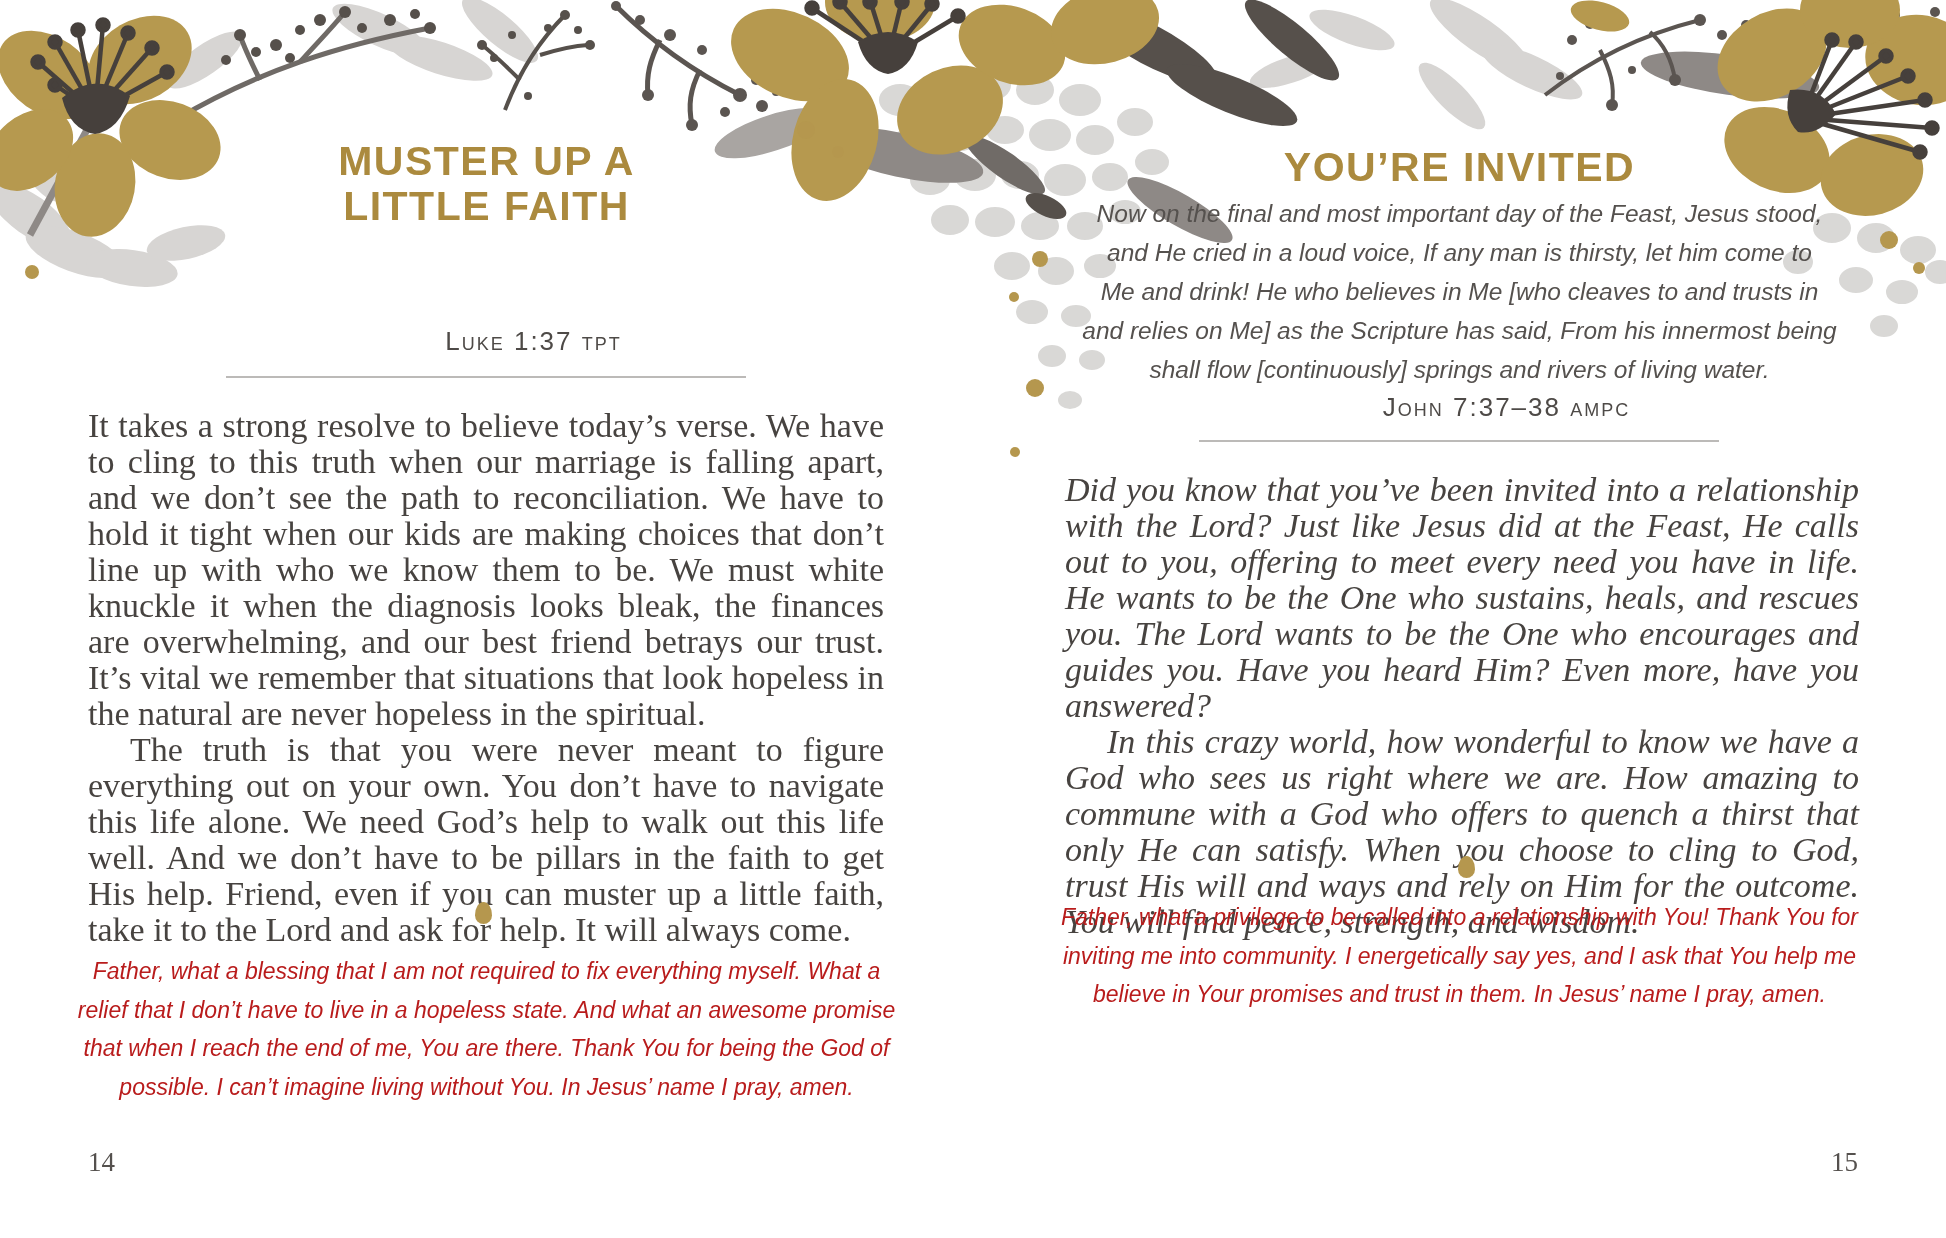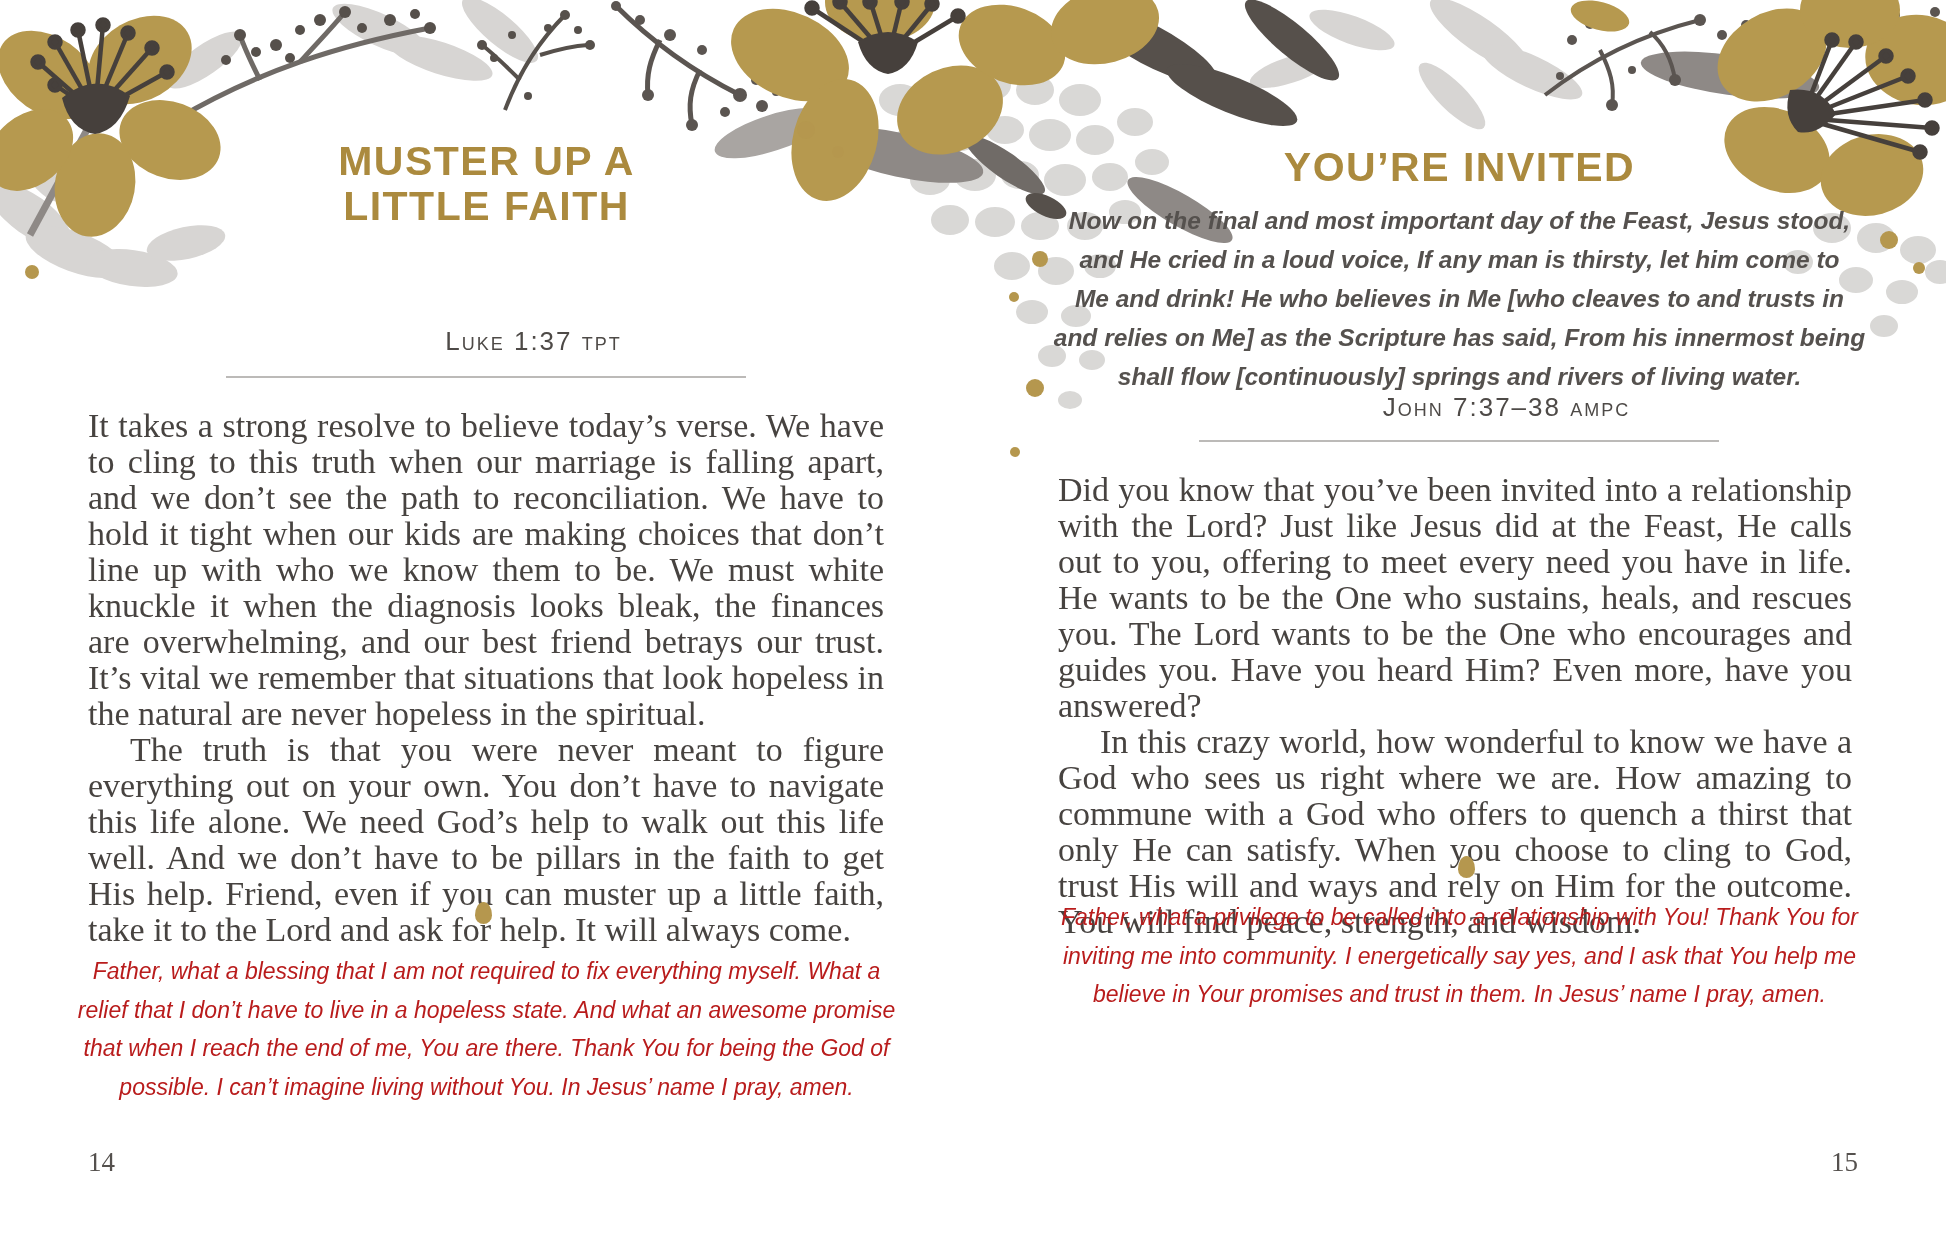--- a/index.html
+++ b/index.html
@@ -17,37 +17,37 @@
            font-family:"Liberation Sans", sans-serif; font-weight:700;
            font-size:41px; line-height:45px; letter-spacing:1.5px; color:#ab8a3e; }
   .page.left  .title { top:112px; }
   .page.right .title { top:118px; }
   .title span { display:block; }
 
   .verse { position:absolute; width:100%; text-align:center;
            font-family:"Liberation Sans", sans-serif; font-style:italic;
            font-size:24.5px; line-height:39px; color:#55514e; }
   .page.left  .verse { top:247px; }
-  .page.right .verse { top:201px;font-weight:bold; }
+  .page.right .verse { top:194px; }
   .verse div { display:block; }
 
   .reference { position:absolute; width:100%; text-align:center;
                font-family:"Liberation Sans", sans-serif; font-variant:small-caps;
                font-size:26px; letter-spacing:2px; color:#4e4a47;padding-left:47px; }
   .page.left  .reference { top:326px; }
   .page.right .reference { top:392px; }
 
   .divider { position:absolute; left:226px; width:520px; height:2px; background:#bcbab8; }
   .page.left  .divider { top:376px; }
   .page.right .divider { top:440px; }
 
   .bodytext { position:absolute; text-align:justify;
               font-size:34px; line-height:36px; color:#474340; }
   .page.left  .bodytext { top:408px; left:88px;  width:796px; }
-  .page.right .bodytext { top:472px; left:85px;  width:794px; }
+  .page.right .bodytext { top:472px; left:92px;  width:794px;font-style:italic; }
   .bodytext p { margin:0; }
   .bodytext p.indent { text-indent:42px; }
 
   .dot-leaf { position:absolute; width:17px; height:22px; background:#b5974e;
               border-radius:50% 50% 50% 50% / 60% 60% 40% 40%; }
   .page.left  .dot-leaf { left:475px; top:902px; }
   .page.right .dot-leaf { left:485px; top:856px; }
 
   .prayer { position:absolute; width:100%; text-align:center;
             font-family:"Liberation Sans", sans-serif; font-style:italic;

